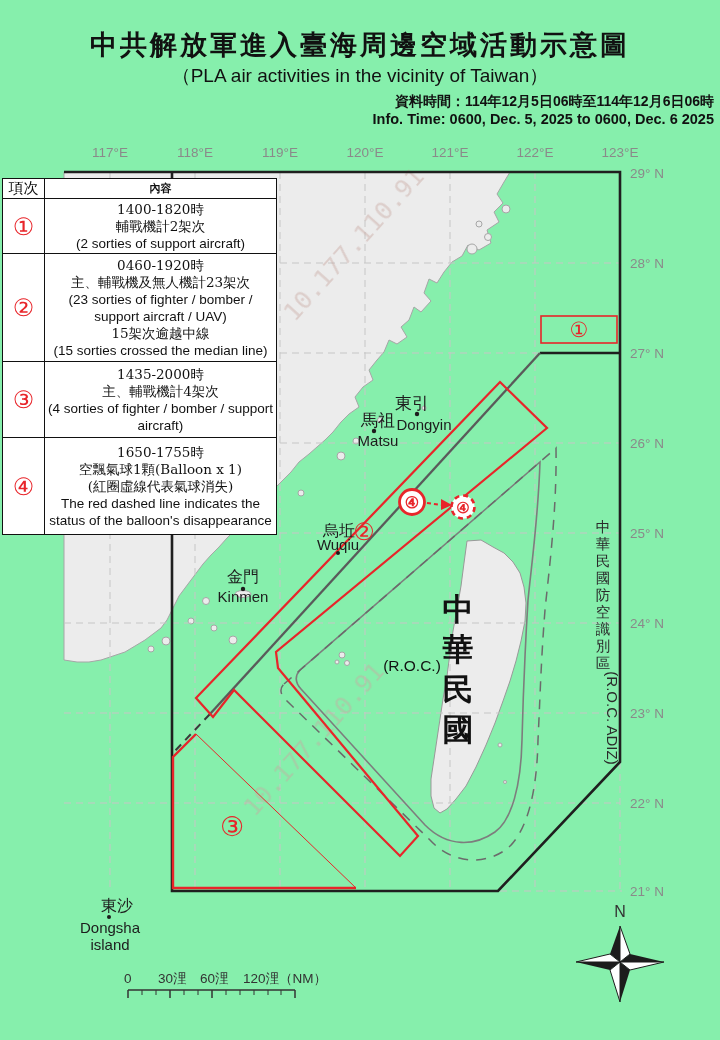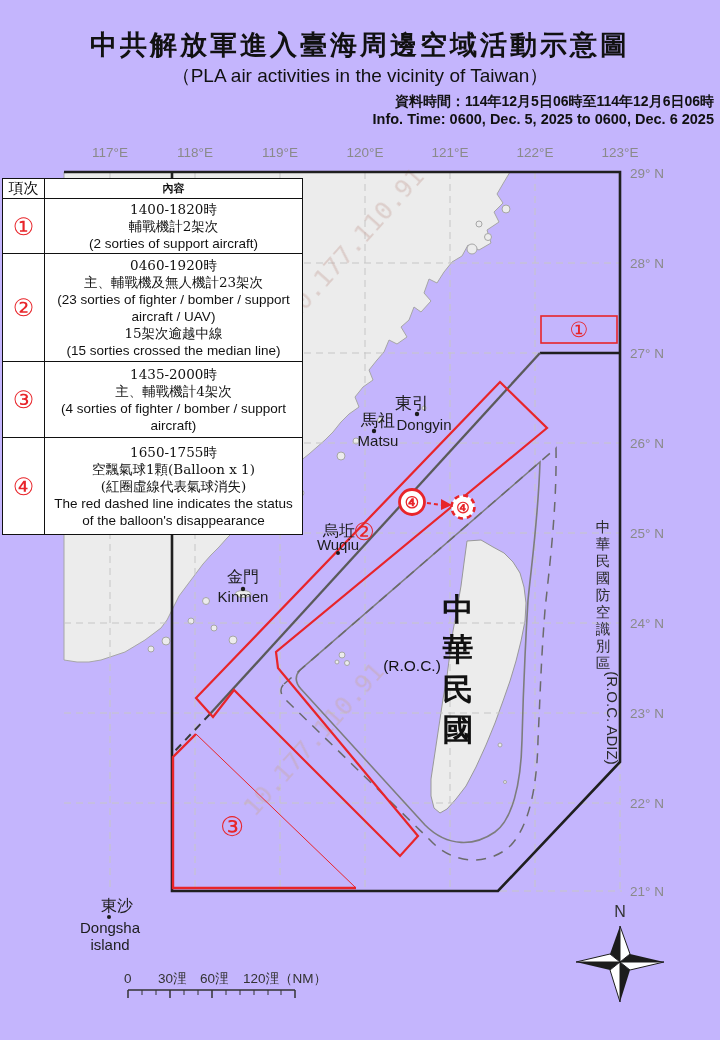--- a/index.html
+++ b/index.html
@@ -1,26 +1,26 @@
 <!DOCTYPE html>
 <html><head>
 <meta charset="utf-8">
 <style>
   html,body{margin:0;padding:0;background:#fff;}
-  #stage{position:relative;width:720px;height:1040px;background:#c4b5fd;overflow:hidden;
+  #stage{position:relative;width:720px;height:1040px;background:#86efac;overflow:hidden;
          font-family:"Liberation Sans",sans-serif;color:#111;}
   .abs{position:absolute;}
   
   #title-zh{top:27px;left:0;width:720px;text-align:center;font-family:"DejaVu Serif",serif;
             font-size:27px;font-weight:bold;letter-spacing:3px;}
   #title-en{top:63px;left:0;width:720px;text-align:center;font-size:19px;font-weight:normal;}
   #info-zh{top:93px;right:6px;font-size:14px;font-weight:bold;font-family:Liberation Sans, sans-serif;}
   #info-en{top:111px;right:6px;font-size:14.5px;font-weight:bold;margin-left:15px;}
   
-  #acttable{top:178px;left:2px;width:301px;background:#fff;border:1.5px solid #111;
+  #acttable{top:178px;left:2px;width:275px;background:#fff;border:1.5px solid #111;
             border-collapse:collapse;z-index:5;table-layout:fixed;}
   #acttable td,#acttable th{border:1.2px solid #111;text-align:center;vertical-align:middle;
             padding:1px 2px;font-size:13.5px;line-height:17px;}
   #acttable th{font-size:11px;font-weight:bold;font-family:"DejaVu Serif",serif;}
   #acttable .numcol{width:37px;font-size:24px;color:#e8252a;font-weight:normal;}
   .zh{font-family:"DejaVu Serif",serif;}
   .rowlines div{white-space:normal;}
   
   #mapsvg{top:0;left:0;z-index:1;}
   text{user-select:none;}

